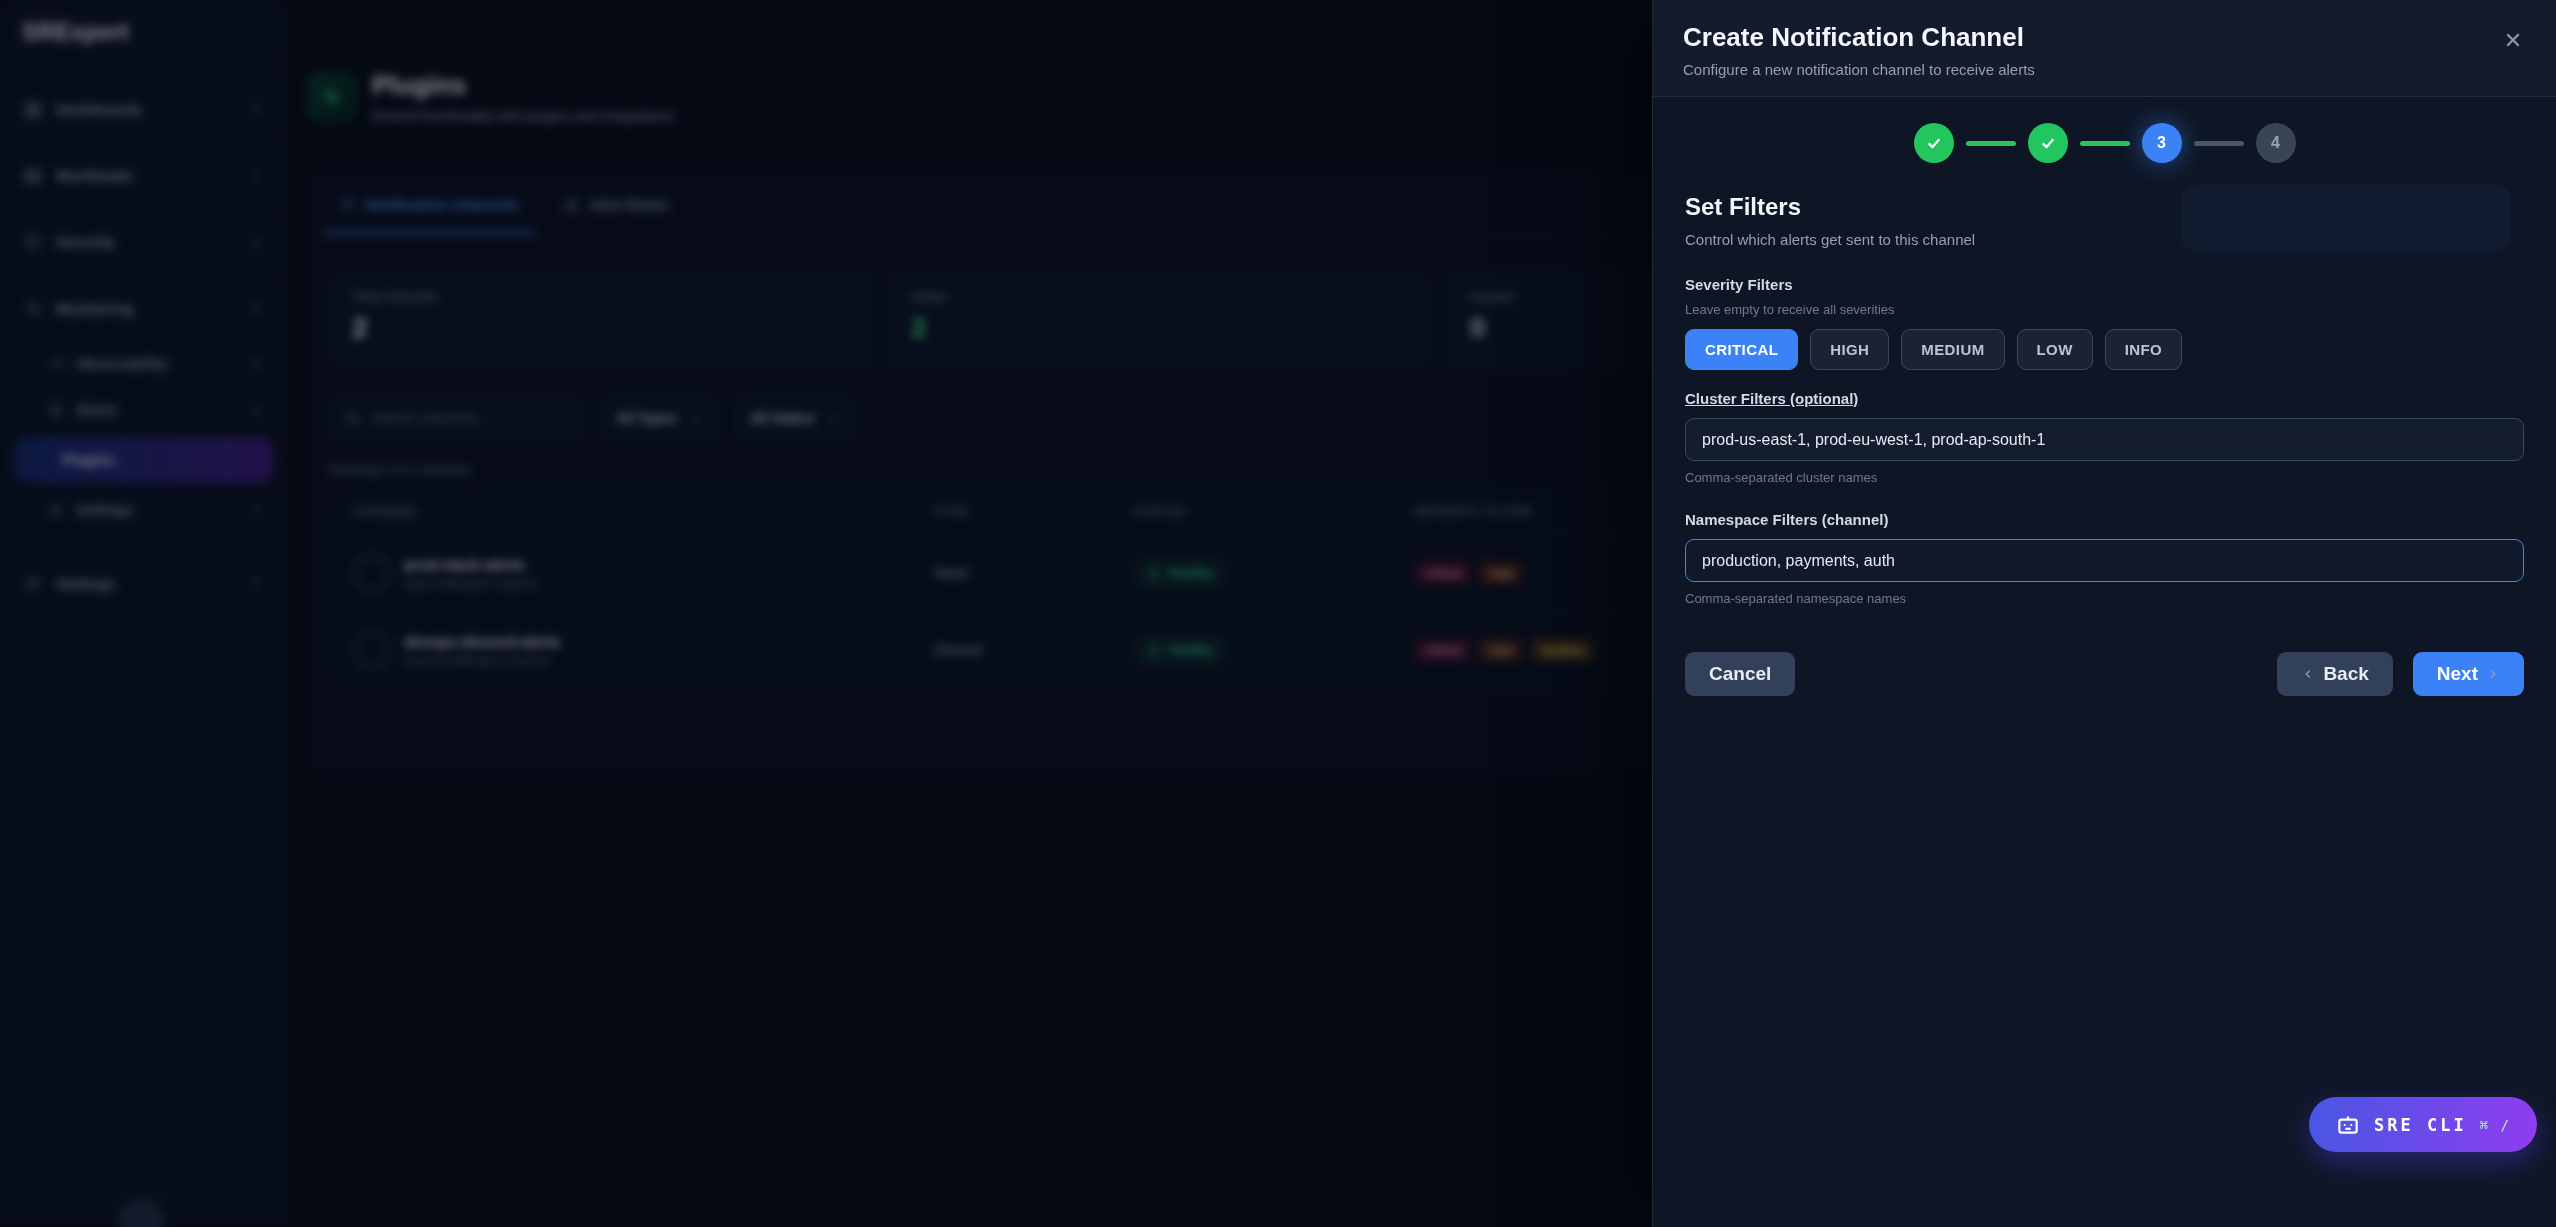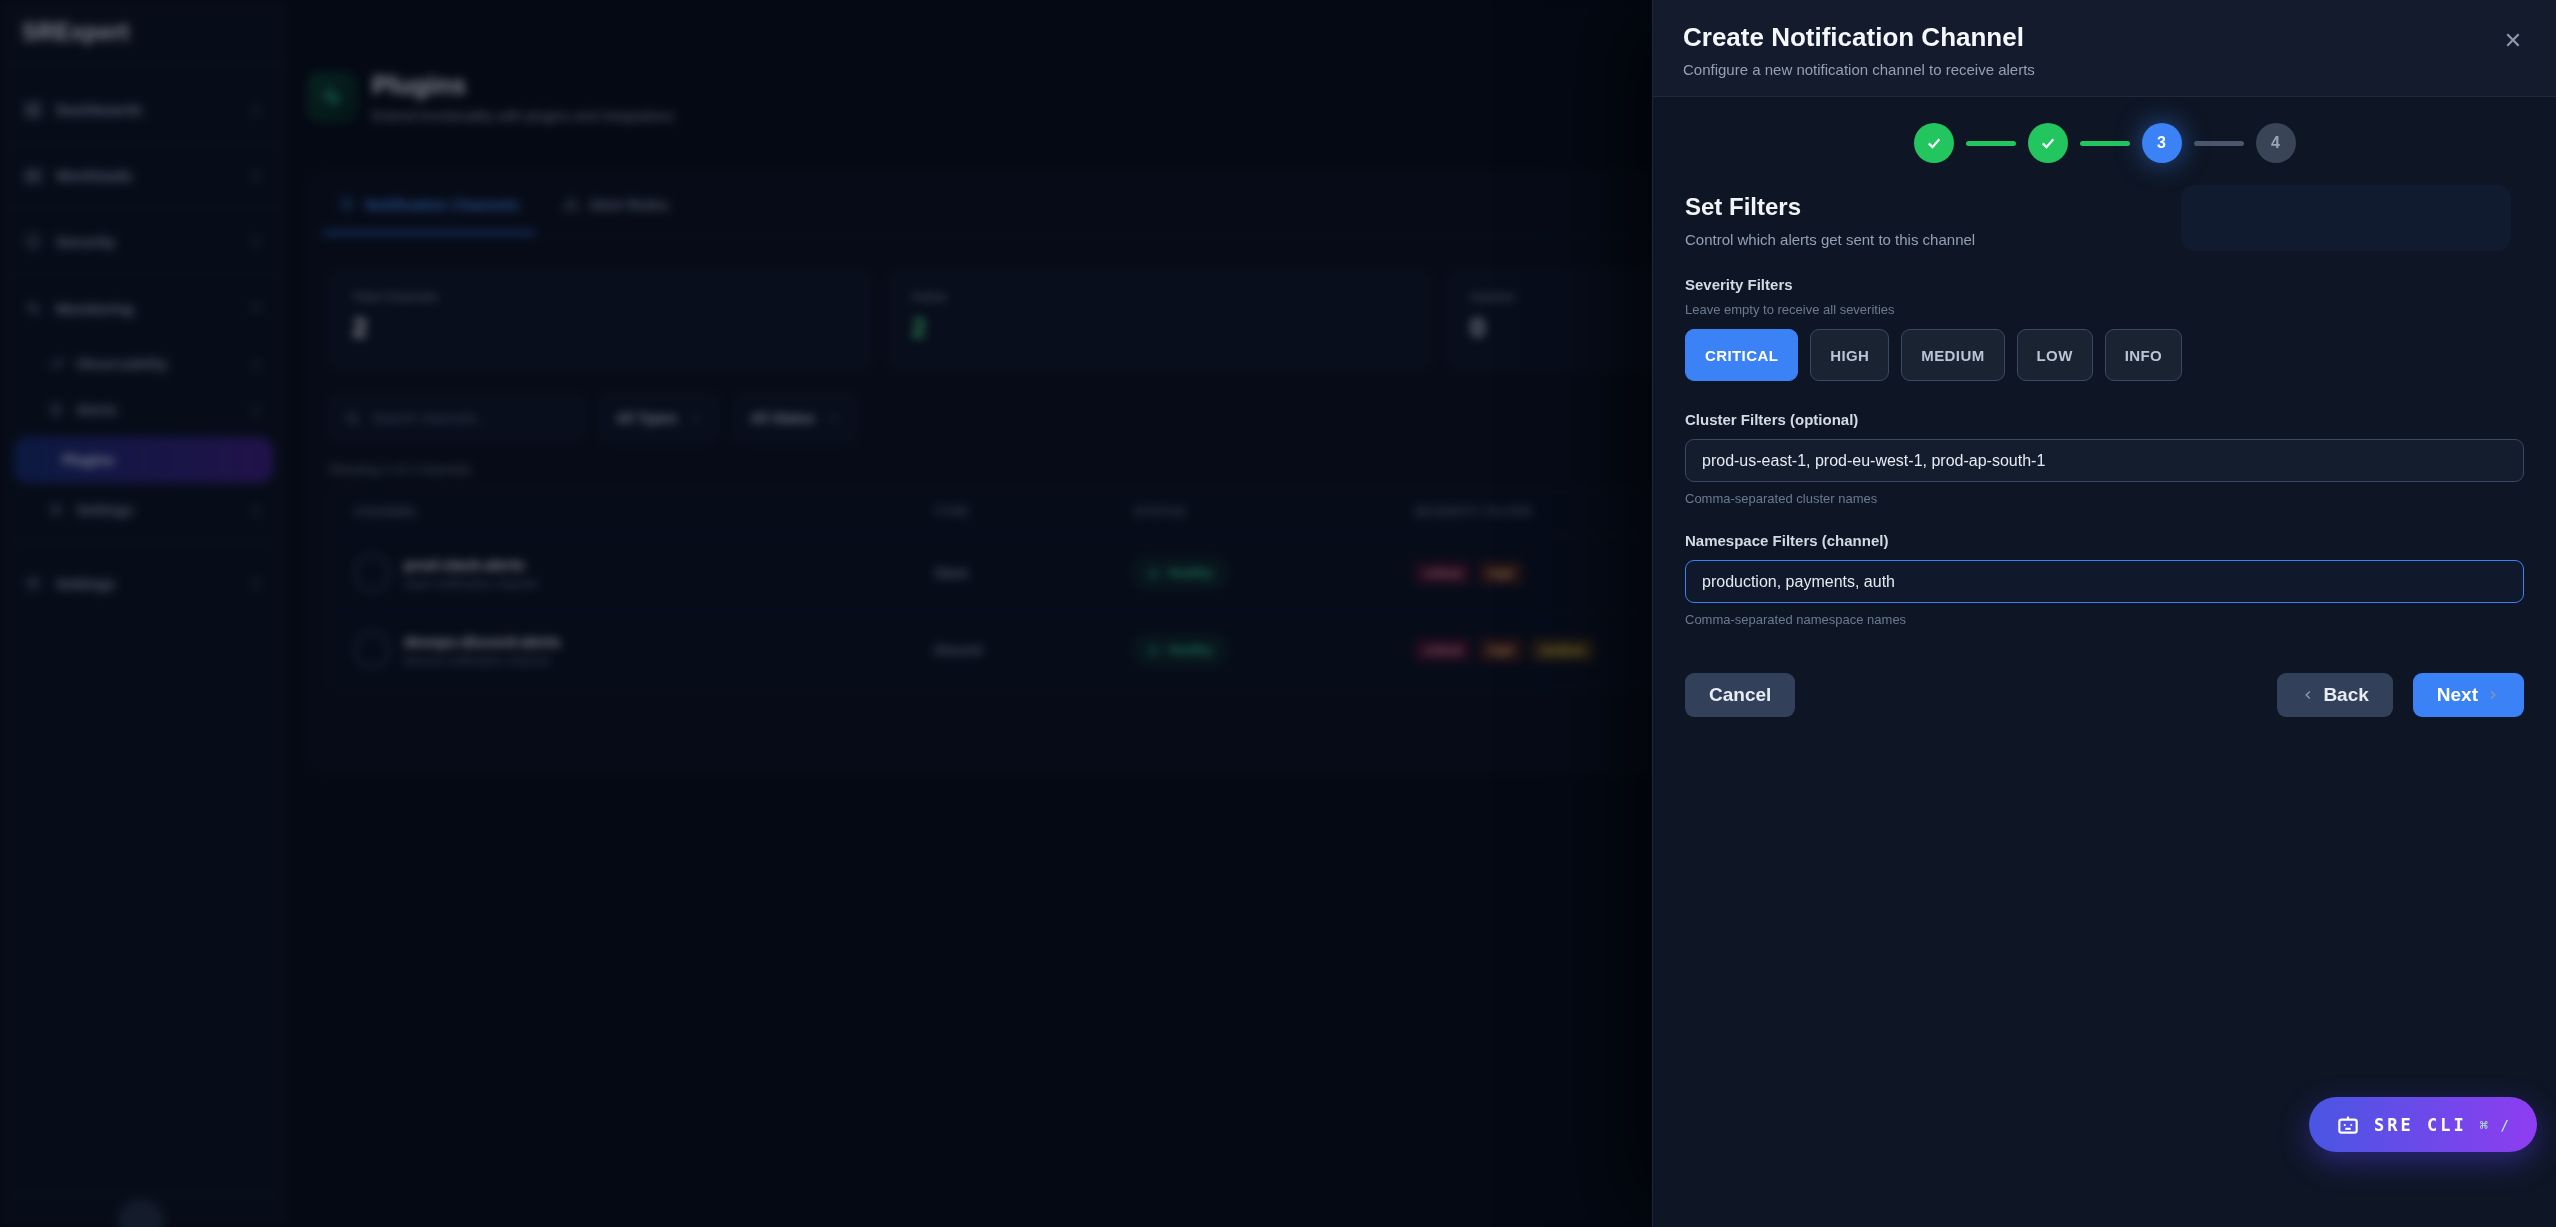--- a/index.html
+++ b/index.html
@@ -76,24 +76,24 @@
   .step.complete{background:#22c55e;color:#fff;}
   .step.active{background:#3b82f6;color:#fff;box-shadow:0 0 26px rgba(59,130,246,.55);}
   .step.upcoming{background:#394456;color:#9aa4b2;}
   .step-line{width:50px;height:5px;border-radius:3px;margin:0 12px;}
   .step-line.done{background:#22c55e;}
   .step-line.todo{background:#49566b;}
   .panel-body{padding:24px 32px 0;}
   .section-title{font-size:24px;font-weight:bold;color:#f1f5f9;}
   .section-subtitle{font-size:15px;color:#93a0b4;margin-top:10px;}
   .group-label{font-size:15px;font-weight:bold;color:#d3dae4;}
-  .mt28{margin-top:28px;} .mt30{margin-top:30px;} .mt26{margin-top:26px;}
+  .mt28{margin-top:28px;} .mt30{margin-top:20px;text-decoration:underline;} .mt26{margin-top:26px;}
   .group-hint{font-size:13px;color:#6b7a8f;margin-top:9px;}
   .sev-row{display:flex;gap:12px;margin-top:12px;}
-  .sev-btn{height:52px;padding:4px 19px;border-radius:9px;background:#1a2332;border:1.5px solid #3a4863;color:#b9c4d4;font-size:15px;font-weight:bold;letter-spacing:.4px;display:flex;align-items:center;cursor:pointer;font-family:inherit;}
+  .sev-btn{height:41px;padding:4px 19px;border-radius:9px;background:#1a2332;border:1.5px solid #3a4863;color:#b9c4d4;font-size:15px;font-weight:bold;letter-spacing:.4px;display:flex;align-items:center;cursor:pointer;font-family:inherit;}
   .sev-btn.selected{background:#3b82f6;border-color:#3b82f6;color:#fff;}
   .text-input{margin-top:11px;width:100%;box-sizing:border-box;height:43px;background:#141d2e;border:1.5px solid #3a4863;border-radius:9px;color:#e5eaf2;font-size:16px;padding:0 16px;font-family:inherit;outline:none;display:block;}
   .text-input.focused{border-color:#3b82f6;background:#10192b;}
   .panel-footer{display:flex;justify-content:space-between;align-items:center;margin-top:46px;padding:0 32px;}
   .footer-right{display:flex;gap:20px;}
   .btn{height:44px;border-radius:9px;font-size:19px;font-weight:bold;display:flex;align-items:center;gap:8px;padding:0 24px;border:none;cursor:pointer;font-family:inherit;}
   .btn.secondary{background:#33405a;color:#e8edf5;}
   .btn.primary{background:#3b82f6;color:#fff;}
 
   

